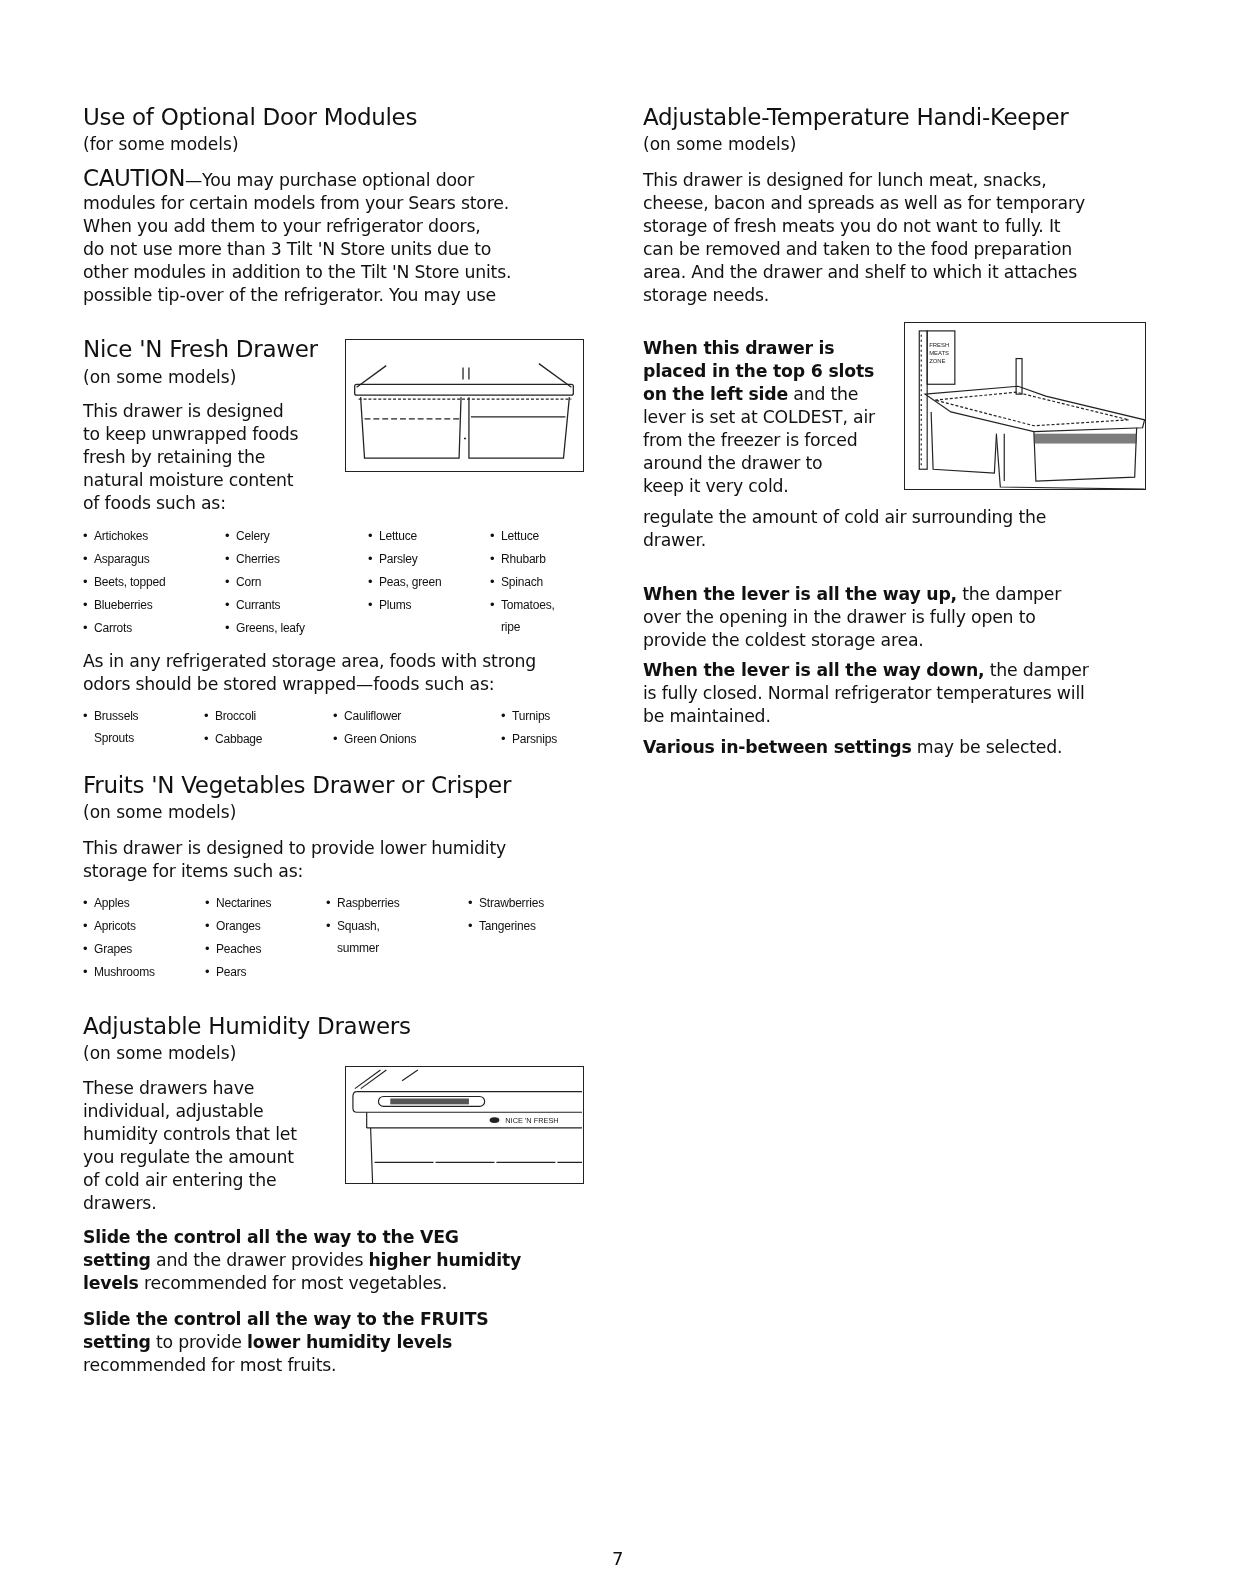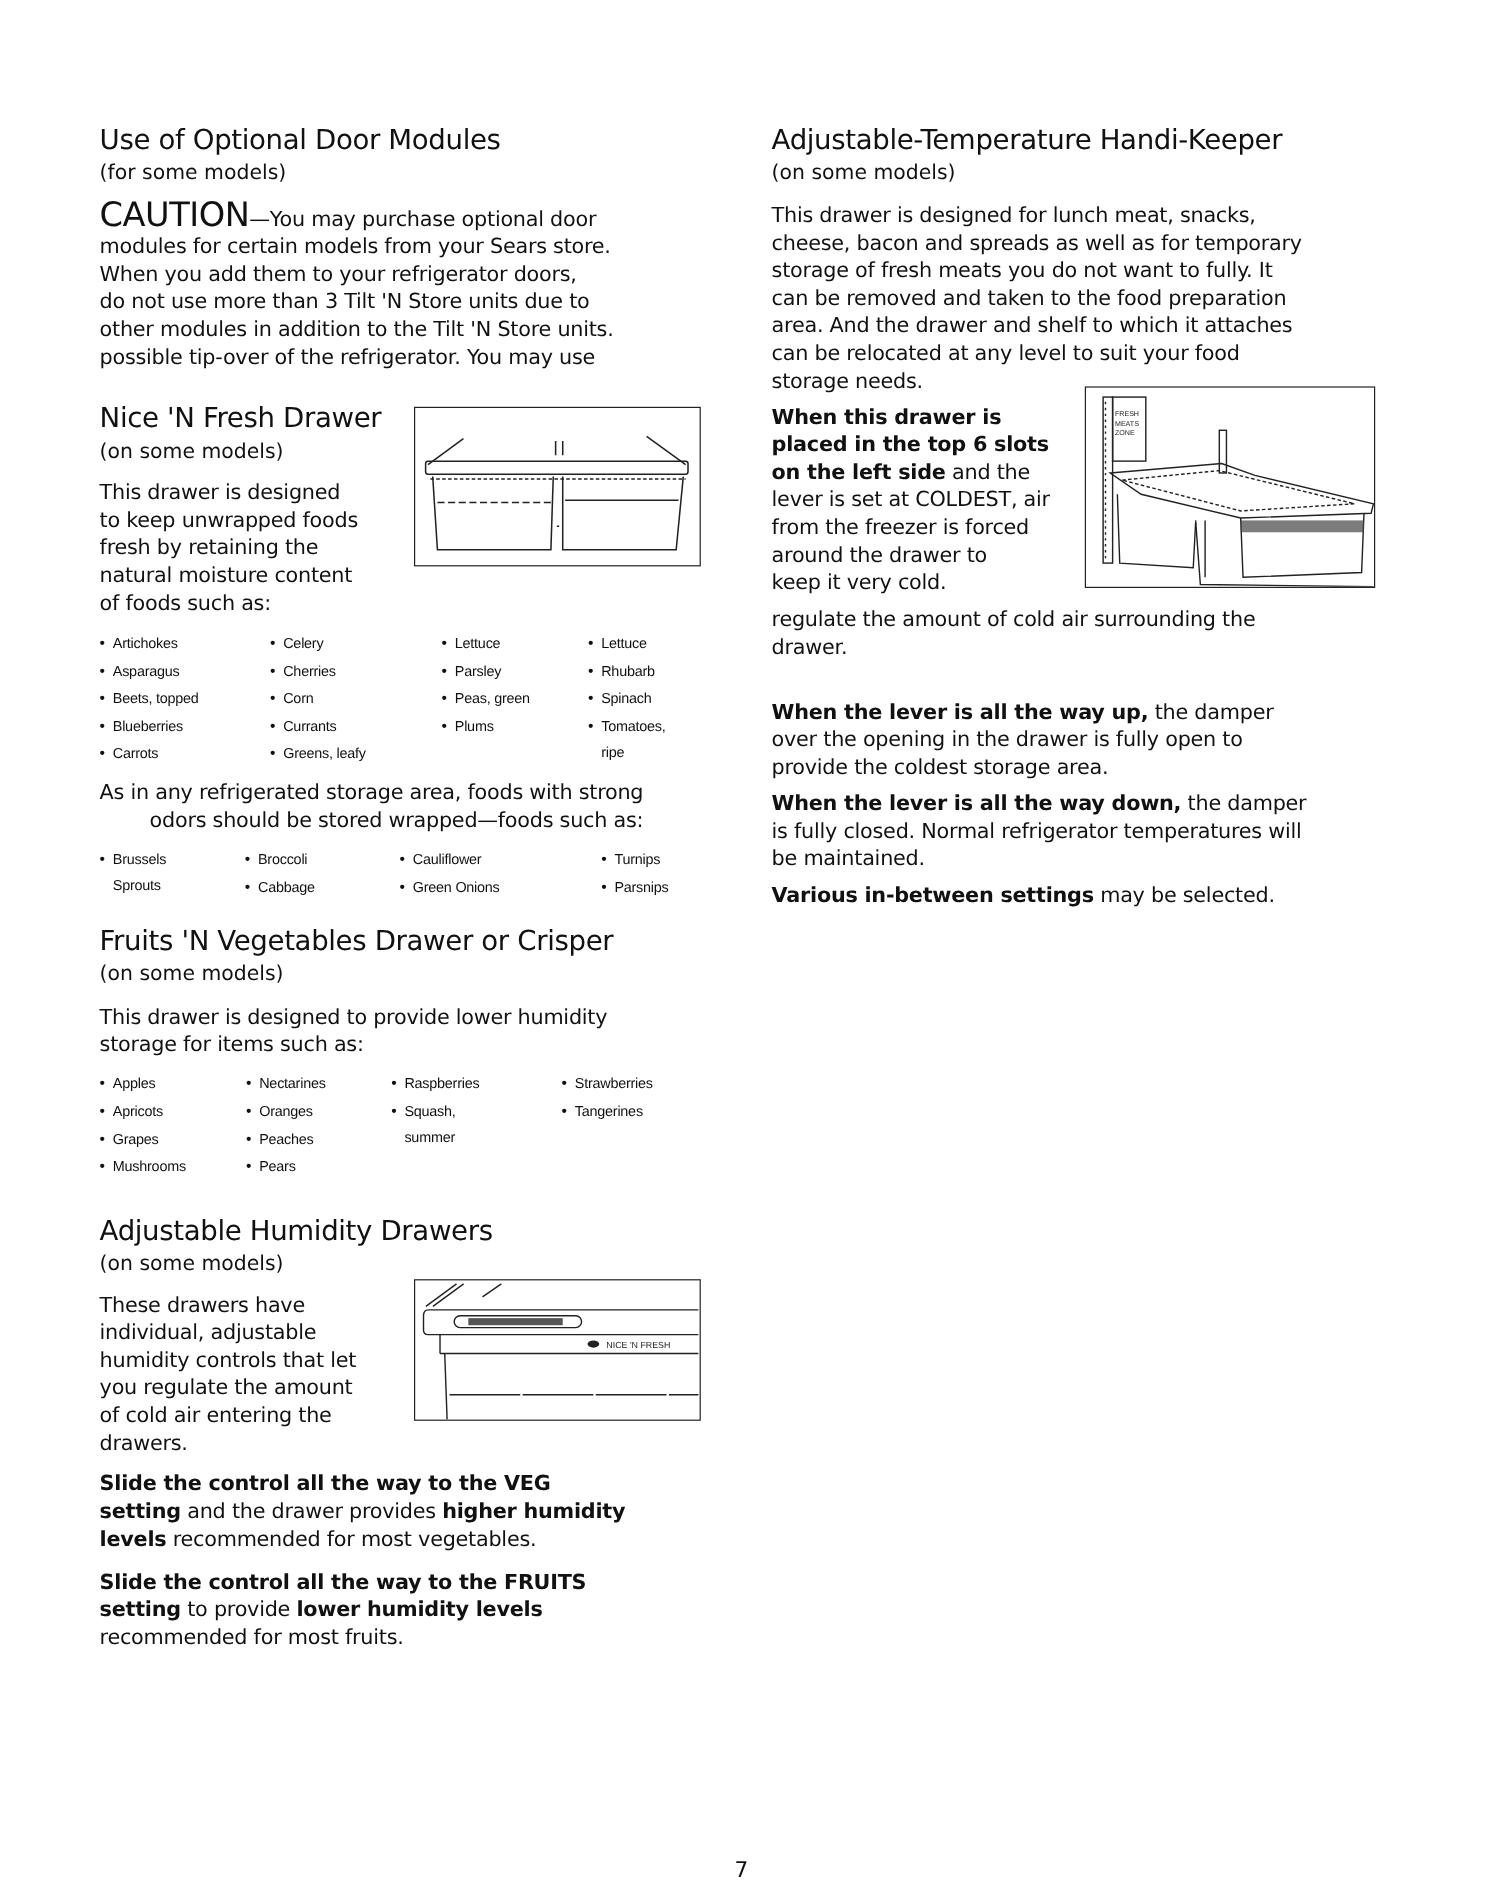--- a/index.html
+++ b/index.html
@@ -23,21 +23,21 @@
     white-space: nowrap;
   }
   .sub { font-size: 17px; line-height: 20px; white-space: nowrap; }
   p.body, .body {
     font-size: 17.3px;
     line-height: 23px;
     letter-spacing: -0.2px;
   }
   .body b { font-weight: bold; }
   .nowrap { white-space: nowrap; }
-  .caution-word { font-size: 28px; letter-spacing: -0.4px; }
+  .caution-word { font-size: 23px; letter-spacing: -0.4px; }
 
   .list { position: absolute; font-family: "Liberation Sans", sans-serif; font-size: 12px; line-height: 23px; letter-spacing: -0.2px; }
   .list .c { position: absolute; top: 0; white-space: nowrap; }
   .list .item { height: 23px; }
   .list .item::before { content: "•"; display: inline-block; width: 11px; font-size: 13px; }
   .list .cont { height: 23px; padding-left: 11px; }
 
   .figure { position: absolute; border: 1.5px solid #222; background: #fff; }
   .figure svg { display: block; width: 100%; height: 100%; }
 
@@ -115,21 +115,21 @@
       </div>
       <div class="c" style="left:407px;">
         <div class="item">Lettuce</div>
         <div class="item">Rhubarb</div>
         <div class="item">Spinach</div>
         <div class="item">Tomatoes,</div>
         <div class="cont">ripe</div>
       </div>
     </div>
 
-    <div class="abs body nowrap" style="top:650px;left:0;text-align:right;">
+    <div class="abs body nowrap" style="top:650px;left:0;">
       <div>As in any refrigerated storage area, foods with strong</div>
       <div>odors should be stored wrapped—foods such as:</div>
     </div>
 
     <div class="list" style="left:0;top:704px;width:505px;height:46px;">
       <div class="c" style="left:0;">
         <div class="item">Brussels</div>
         <div class="cont">Sprouts</div>
       </div>
       <div class="c" style="left:121px;">
@@ -229,21 +229,20 @@
 <div class="col col-right">
   <section>
     <h2 class="abs" style="top:103px;left:0;">Adjustable-Temperature Handi-Keeper</h2>
     <div class="abs sub" style="top:134px;left:0;">(on some models)</div>
     <div class="abs body nowrap" style="top:169px;left:0;">
       <div>This drawer is designed for lunch meat, snacks,</div>
       <div>cheese, bacon and spreads as well as for temporary</div>
       <div>storage of fresh meats you do not want to fully. It</div>
       <div>can be removed and taken to the food preparation</div>
       <div>area. And the drawer and shelf to which it attaches</div>
-      <div>can be relocated at any level to suit your food</div>
       <div>storage needs.</div>
     </div>
 
     <div class="figure" style="left:261px;top:322px;width:242px;height:168px;">
       <svg viewBox="0 0 242 168">
         <g fill="none" stroke="#222" stroke-width="1.2">
           <rect x="14" y="8" width="8" height="140"></rect>
           <line x1="16" y1="12" x2="16" y2="144" stroke-dasharray="2 3"></line>
           <rect x="22" y="8" width="28" height="54"></rect>
           <rect x="112" y="36" width="6" height="36"></rect>

